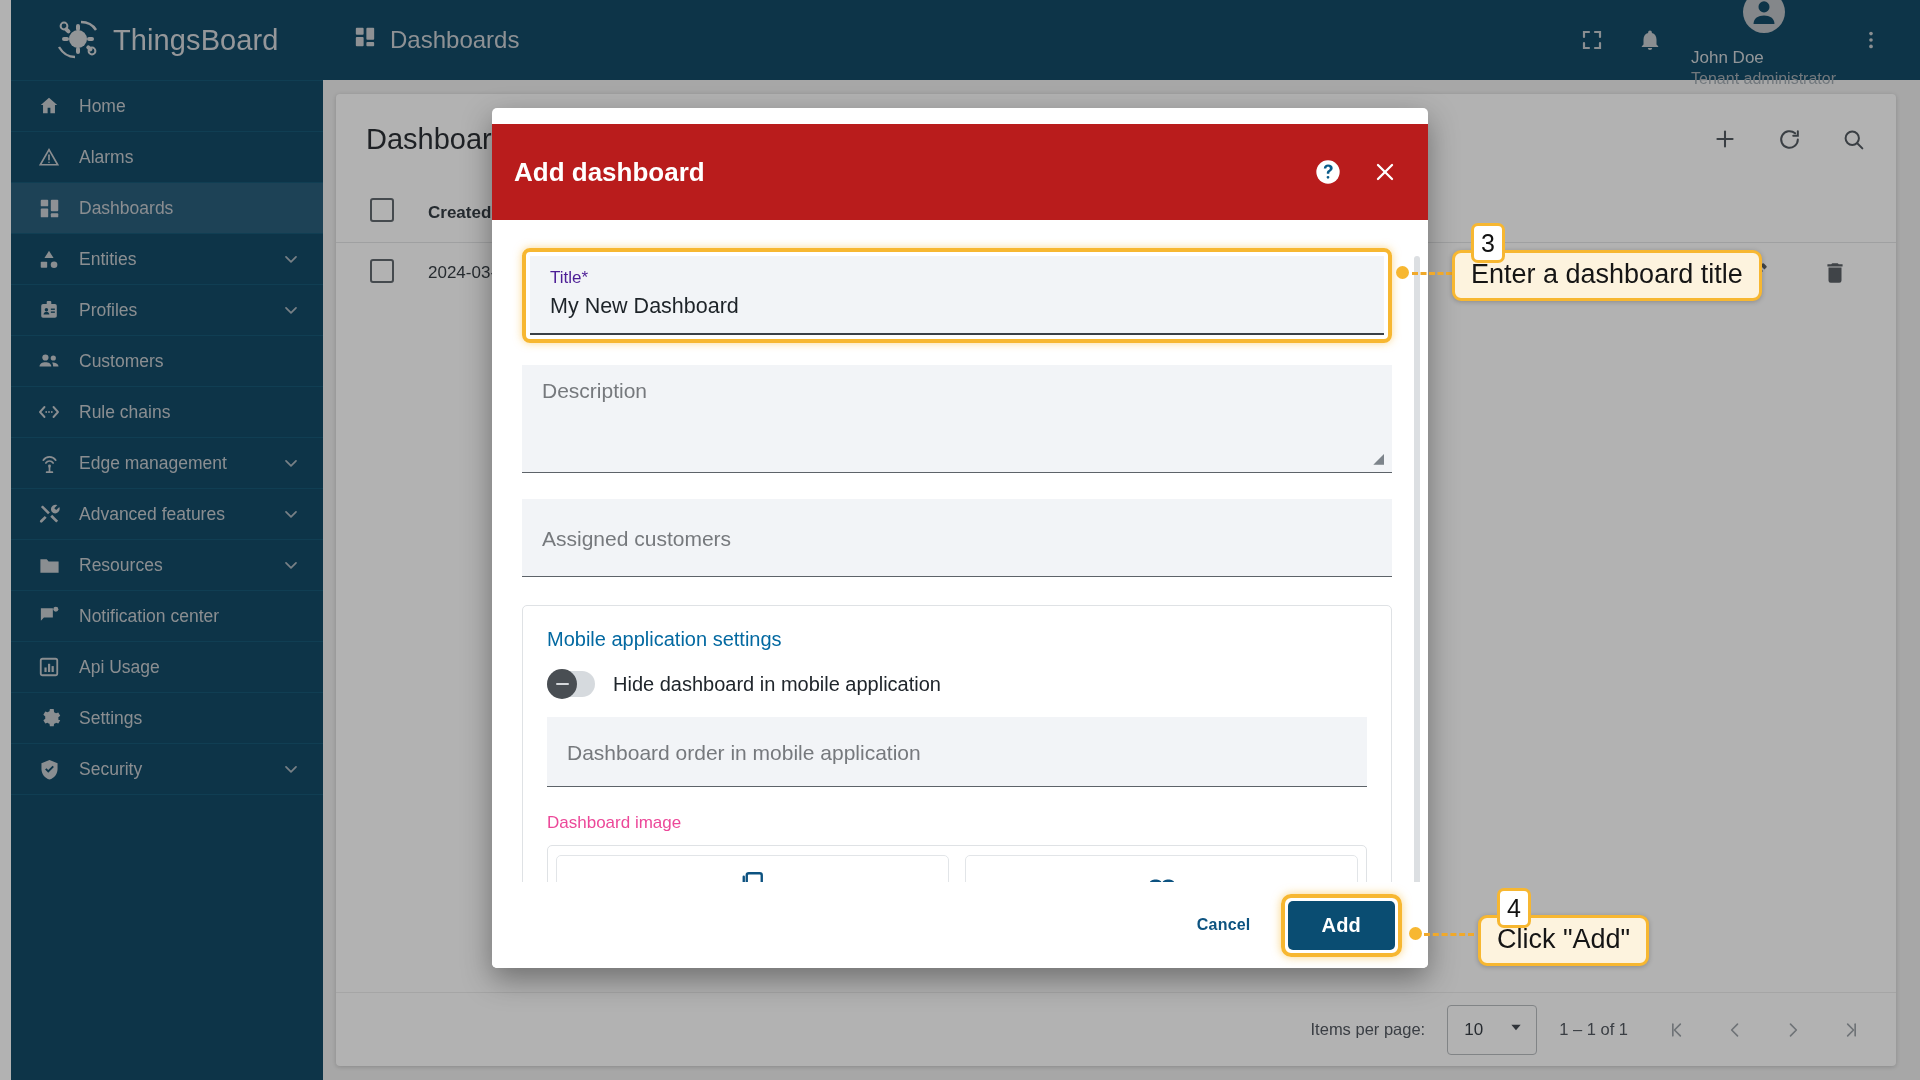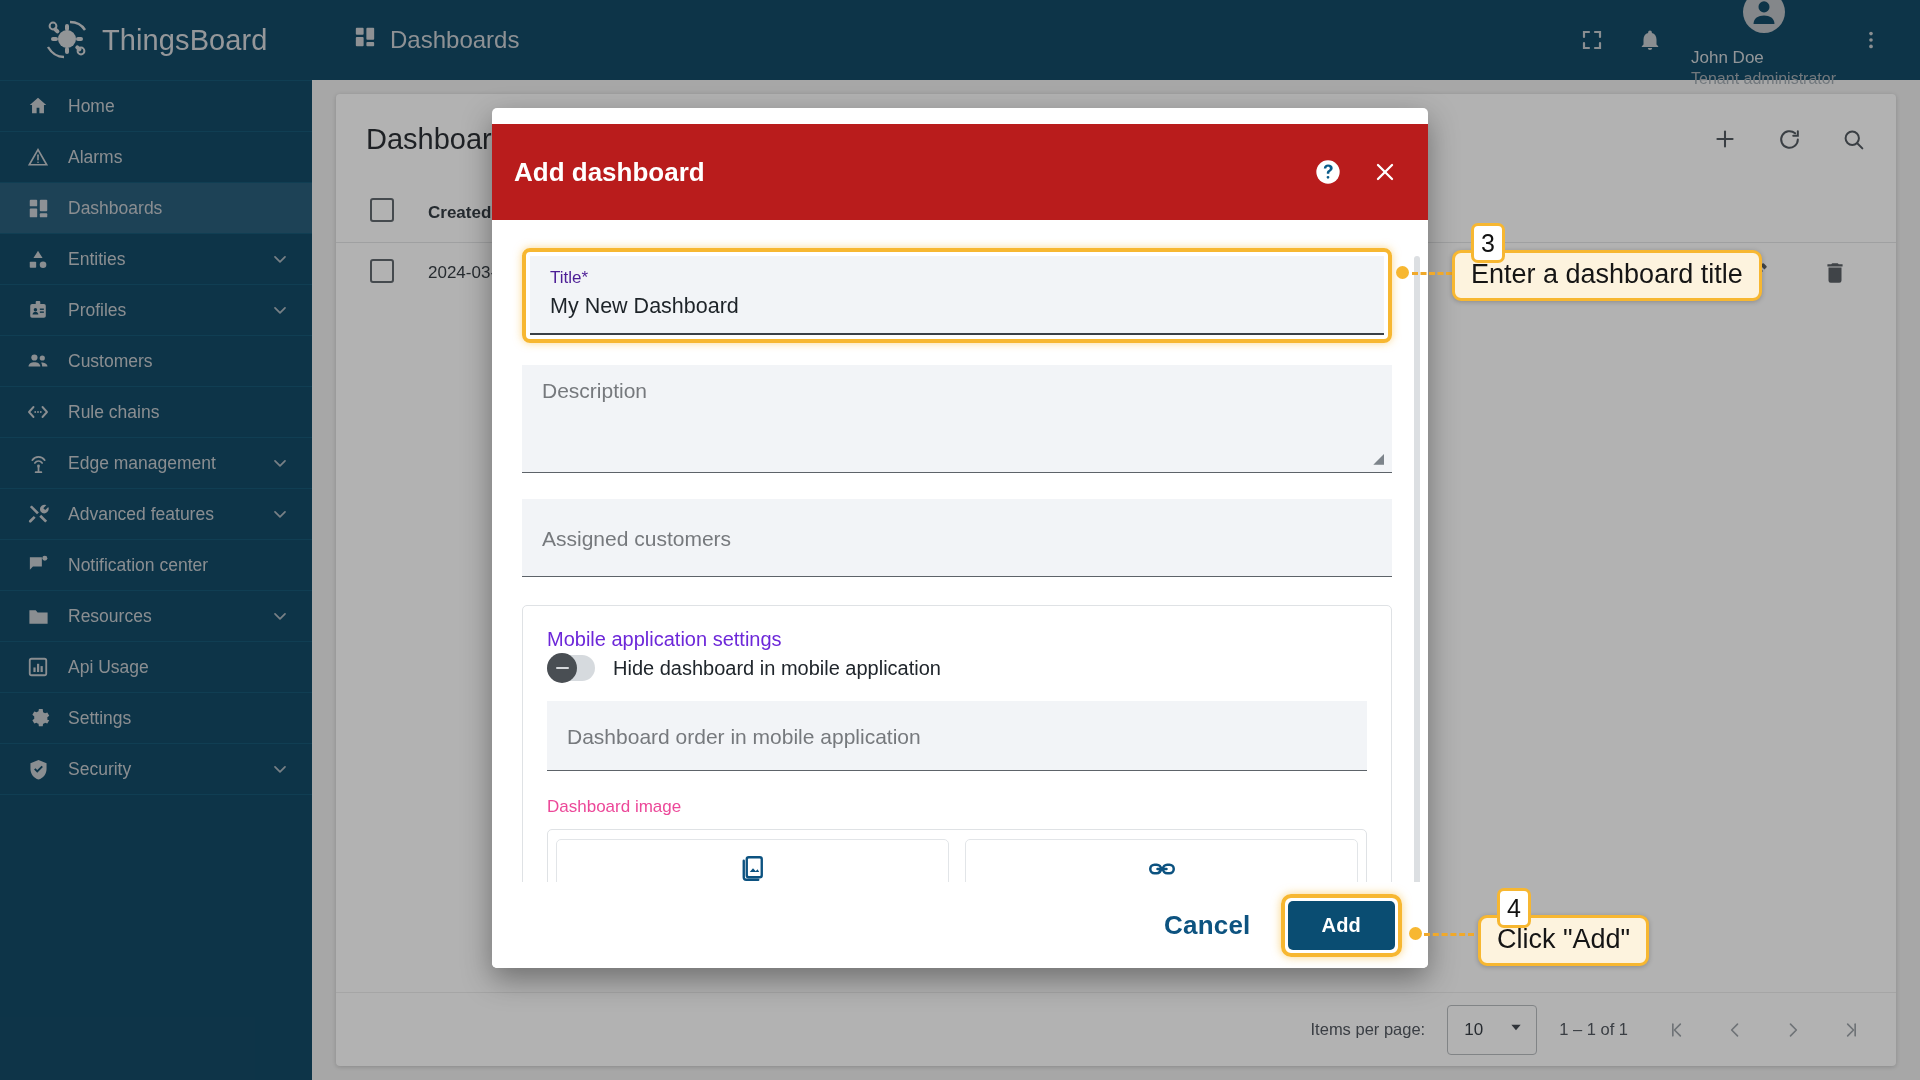--- a/index.html
+++ b/index.html
@@ -6,21 +6,21 @@
   html, body {
     width: 1920px; height: 1080px;
     font-family: "Liberation Sans", sans-serif;
     overflow: hidden;
     background: #ffffff;
   }
   #root { position: relative; width: 1920px; height: 1080px; }
 
   
   .sidebar {
-    position: absolute; left: 0; top: 0; width: 312px; height: 1080px;
+    position: absolute; left: 11px; top: 0; width: 312px; height: 1080px;
     background: #05405e; color: #c7ccd1; z-index: 5;
   }
   .brand {
     height: 80px; display: flex; align-items: center; gap: 12px;
     padding-left: 44px;
   }
   .brand-logo { width: 46px; height: 46px; flex: 0 0 auto; }
   .brand-name { font-size: 29px; color: #d3d7db; letter-spacing: .1px; }
   .nav { border-top: 1px solid #0a4f70; }
   .nav-item {
@@ -148,21 +148,21 @@
   .title-field { background: #f2f4f7; border-bottom: 2px solid #3b4046; padding: 12px 20px 14px 20px; }
 
   .desc-field { height: 108px; margin-bottom: 26px; }
   .resize-grip { position: absolute; right: 8px; bottom: 6px; color: #7d848b; font-size: 14px; }
   .assigned-field { height: 78px; display: flex; align-items: center; margin-bottom: 28px; }
 
   .panel {
     border: 1px solid #dfe2e5; border-radius: 5px; padding: 22px 24px 0 24px;
     position: relative;
   }
-  .panel-title { font-size: 20px; color: #6d28d9; margin-bottom: 4px; }
+  .panel-title { font-size: 20px; color: #0369a1; margin-bottom: 20px; }
   .toggle-row { display: flex; align-items: center; gap: 18px; margin-bottom: 20px; }
   .toggle {
     width: 48px; height: 26px; border-radius: 13px; background: #d6dade; position: relative; cursor: pointer;
   }
   .toggle .knob {
     position: absolute; left: 0; top: -2px; width: 30px; height: 30px; border-radius: 50%;
     background: #494e53; display: flex; align-items: center; justify-content: center;
   }
   .toggle .knob::after { content: ""; width: 13px; height: 2.5px; background: #d5d8db; border-radius: 2px; }
   .toggle-label { font-size: 20px; color: #20262c; }
@@ -179,21 +179,21 @@
     display: flex; flex-direction: column; align-items: center; justify-content: center;
     gap: 9px; color: #0c5280; cursor: pointer;
   }
   .img-opt-label { font-size: 17px; font-weight: 700; }
 
   .dlg-foot {
     flex: 0 0 auto; height: 86px; display: flex; align-items: center;
     justify-content: flex-end; gap: 8px; padding-right: 26px; background: #fff;
   }
   .btn-cancel {
-    font-size: 26px; font-weight: 700; color: #0d5380; padding: 12px 22px;
+    font-size: 16px; font-weight: 700; color: #0d5380; padding: 12px 22px;
     background: none; border: none; cursor: pointer; letter-spacing: .2px;
   }
   .add-btn-wrap {
     border: 4px solid #f7b731; border-radius: 10px; padding: 3px;
     box-shadow: 0 0 10px rgba(247,183,49,.6);
   }
   .btn-add {
     background: #0a4d72; color: #fff; border: none; border-radius: 5px;
     font-size: 20px; font-weight: 700; padding: 13px 34px; cursor: pointer;
     letter-spacing: .2px;
@@ -375,39 +375,39 @@
         <span class="chev">
           <svg width="20" height="20" viewBox="0 0 24 24" fill="none" stroke="#c3c8cd" stroke-width="2.1" stroke-linecap="round" stroke-linejoin="round">
               <path d="M6 9.5 12 15.5 18 9.5"></path>
             </svg>
         </span>
       </div>
 
       <div class="nav-item">
         <span class="nav-ico">
           <svg width="23" height="23" viewBox="0 0 24 24" fill="#c3c8cd">
-              <path d="M3 3.5h12.5v9.5H6.2L3 16.4z"></path>
-              <circle cx="18.6" cy="4.5" r="2.6"></circle>
-            </svg>
-        </span>
-        <span class="nav-label">Notification center</span>
-      </div>
-
-      <div class="nav-item">
-        <span class="nav-ico">
-          <svg width="23" height="23" viewBox="0 0 24 24" fill="#c3c8cd">
               <path d="M2.5 5.5h6.6l2 2.4h10.4v11.6H2.5z" rx="1.5"></path>
             </svg>
         </span>
         <span class="nav-label">Resources</span>
         <span class="chev">
           <svg width="20" height="20" viewBox="0 0 24 24" fill="none" stroke="#c3c8cd" stroke-width="2.1" stroke-linecap="round" stroke-linejoin="round">
               <path d="M6 9.5 12 15.5 18 9.5"></path>
             </svg>
         </span>
+      </div>
+
+      <div class="nav-item">
+        <span class="nav-ico">
+          <svg width="23" height="23" viewBox="0 0 24 24" fill="#c3c8cd">
+              <path d="M3 3.5h12.5v9.5H6.2L3 16.4z"></path>
+              <circle cx="18.6" cy="4.5" r="2.6"></circle>
+            </svg>
+        </span>
+        <span class="nav-label">Notification center</span>
       </div>
 
       <div class="nav-item">
         <span class="nav-ico">
           <svg width="22" height="22" viewBox="0 0 24 24" fill="none">
               <rect x="3" y="3" width="18" height="18" rx="2" stroke="#c3c8cd" stroke-width="2"></rect>
               <rect x="7" y="12.5" width="2.4" height="5" fill="#c3c8cd"></rect>
               <rect x="10.9" y="8.5" width="2.4" height="9" fill="#c3c8cd"></rect>
               <rect x="14.8" y="11" width="2.4" height="6.5" fill="#c3c8cd"></rect>
             </svg>

